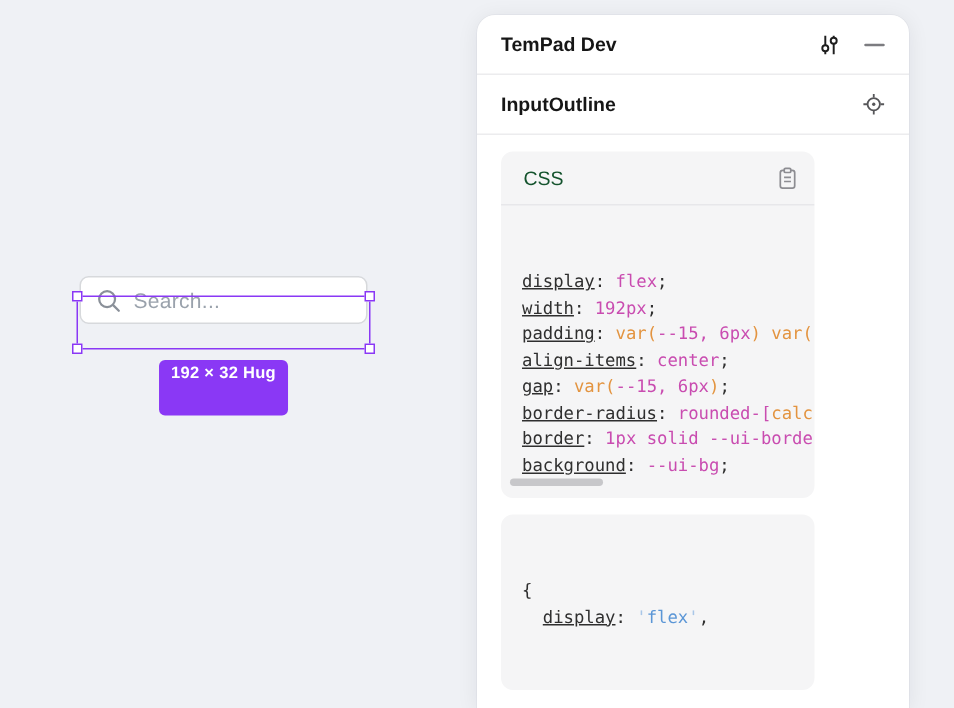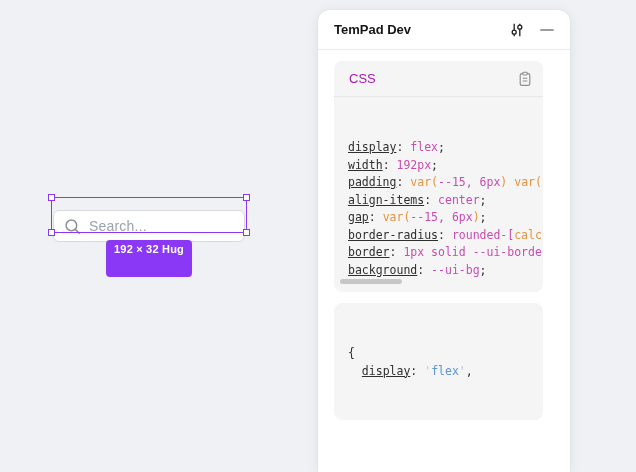--- a/index.html
+++ b/index.html
@@ -3,21 +3,21 @@
 <meta charset="utf-8">
 <style>
   * { margin:0; padding:0; box-sizing:border-box; }
   html,body { width:636px; height:472px; }
   body { font-family:"Liberation Sans", sans-serif; }
 
   .stage { position:relative; width:636px; height:472px; background:#eff1f5; overflow:hidden; }
 
   
   .search-input {
-    position:absolute; left:53px; top:210px; width:192px; height:32px;
+    position:absolute; left:53px; top:184px; width:192px; height:32px;
     background:#ffffff; border:1px solid #d7d9dc; border-radius:6px;
     display:flex; align-items:center; padding:0 10px; gap:8px;
   }
   .search-placeholder { color:#9aa2ac; font-size:14px; line-height:1; letter-spacing:.2px; }
   .sel-outline {
     position:absolute; left:51px; top:197px; width:196px; height:36px;
     border:1.5px solid #8a38f5; pointer-events:none;
   }
   .handle {
     position:absolute; width:7px; height:7px; background:#ffffff;
@@ -26,21 +26,21 @@
   .handle.tl { left:-4px; top:-4px; } .handle.tr { right:-4px; top:-4px; }
   .handle.bl { left:-4px; bottom:-4px; } .handle.br { right:-4px; bottom:-4px; }
   .dim-badge {
     position:absolute; left:149px; top:240px; transform:translateX(-50%);
     background:#8a38f5; color:#ffffff; font-size:11px; font-weight:700;
     padding:3px 8px 22px; border-radius:4px; white-space:nowrap; letter-spacing:.2px;
   }
 
   
   .panel {
-    position:absolute; left:318px; top:10px; width:252px; height:462px;
+    position:absolute; left:318px; top:10px; width:288px; height:462px;
     background:#ffffff; border-radius:12px 12px 0 0;
     box-shadow:0 2px 14px rgba(20,24,40,.08), 0 0 0 .5px rgba(20,24,40,.04);
     overflow:hidden;
   }
   .panel-row {
     height:40px; display:flex; align-items:center; justify-content:space-between;
     padding:0 16px; border-bottom:1px solid #ececee;
   }
   .panel-title, .component-name, .section-heading { font-size:13px; font-weight:700; color:#161616; }
   .header-icons { display:flex; align-items:center; gap:15px; }
@@ -48,21 +48,21 @@
 
   .section-heading { display:block; margin:14px 16px 0; }
 
   .code-block {
     margin:11px 16px 0; width:209px; background:#f5f5f6; border-radius:8px; overflow:hidden;
   }
   .block-header {
     height:36px; display:flex; align-items:center; justify-content:space-between;
     padding:0 11px 0 15px; border-bottom:1px solid #e7e7ea;
   }
-  .block-label { font-size:13px; color:#a21caf; }
+  .block-label { font-size:13px; color:#14532d; }
   .block-code {
     position:relative; padding:7px 0 13px 14px;
     font-family:"DejaVu Sans Mono","Liberation Mono",monospace;
     font-size:11.5px; line-height:17.5px; white-space:pre; overflow:hidden;
     color:#2f2f2f;
   }
   .code-line { white-space:pre; }
   .tok-d { color:#2f2f2f; }
   .tok-p { color:#2f2f2f;text-decoration:underline; }
   .tok-v { color:#c94cb0; }
@@ -112,20 +112,33 @@
           </svg>
         </button>
         <button class="icon-btn">
           <svg width="14" height="14" viewBox="0 0 14 14">
             <line x1="1" y1="7" x2="13" y2="7" stroke="#7c7c80" stroke-width="1.7" stroke-linecap="round"></line>
           </svg>
         </button>
       </span>
     </div>
 
+    <div class="panel-row">
+      <span class="component-name">InputOutline</span>
+      <button class="icon-btn">
+        <svg width="15" height="15" viewBox="0 0 15 15" fill="none">
+          <circle cx="7.5" cy="7.5" r="4.1" stroke="#565659" stroke-width="1.2"></circle>
+          <circle cx="7.5" cy="7.5" r="1.1" fill="#565659"></circle>
+          <line x1="7.5" y1="0.6" x2="7.5" y2="3" stroke="#565659" stroke-width="1.2"></line>
+          <line x1="7.5" y1="12" x2="7.5" y2="14.4" stroke="#565659" stroke-width="1.2"></line>
+          <line x1="0.6" y1="7.5" x2="3" y2="7.5" stroke="#565659" stroke-width="1.2"></line>
+          <line x1="12" y1="7.5" x2="14.4" y2="7.5" stroke="#565659" stroke-width="1.2"></line>
+        </svg>
+      </button>
+    </div>
 
 
     <div class="code-block">
       <div class="block-header">
         <span class="block-label">CSS</span>
         <button class="icon-btn">
           <svg width="14" height="16" viewBox="0 0 14 16" fill="none">
             <rect x="2.2" y="2.6" width="9.6" height="11.8" rx="1.6" stroke="#8d8d92" stroke-width="1.15"></rect>
             <rect x="4.8" y="1.2" width="4.4" height="2.8" rx="0.9" fill="#f5f5f6" stroke="#8d8d92" stroke-width="1.15"></rect>
             <line x1="4.7" y1="7.2" x2="9.3" y2="7.2" stroke="#8d8d92" stroke-width="1.1"></line>

